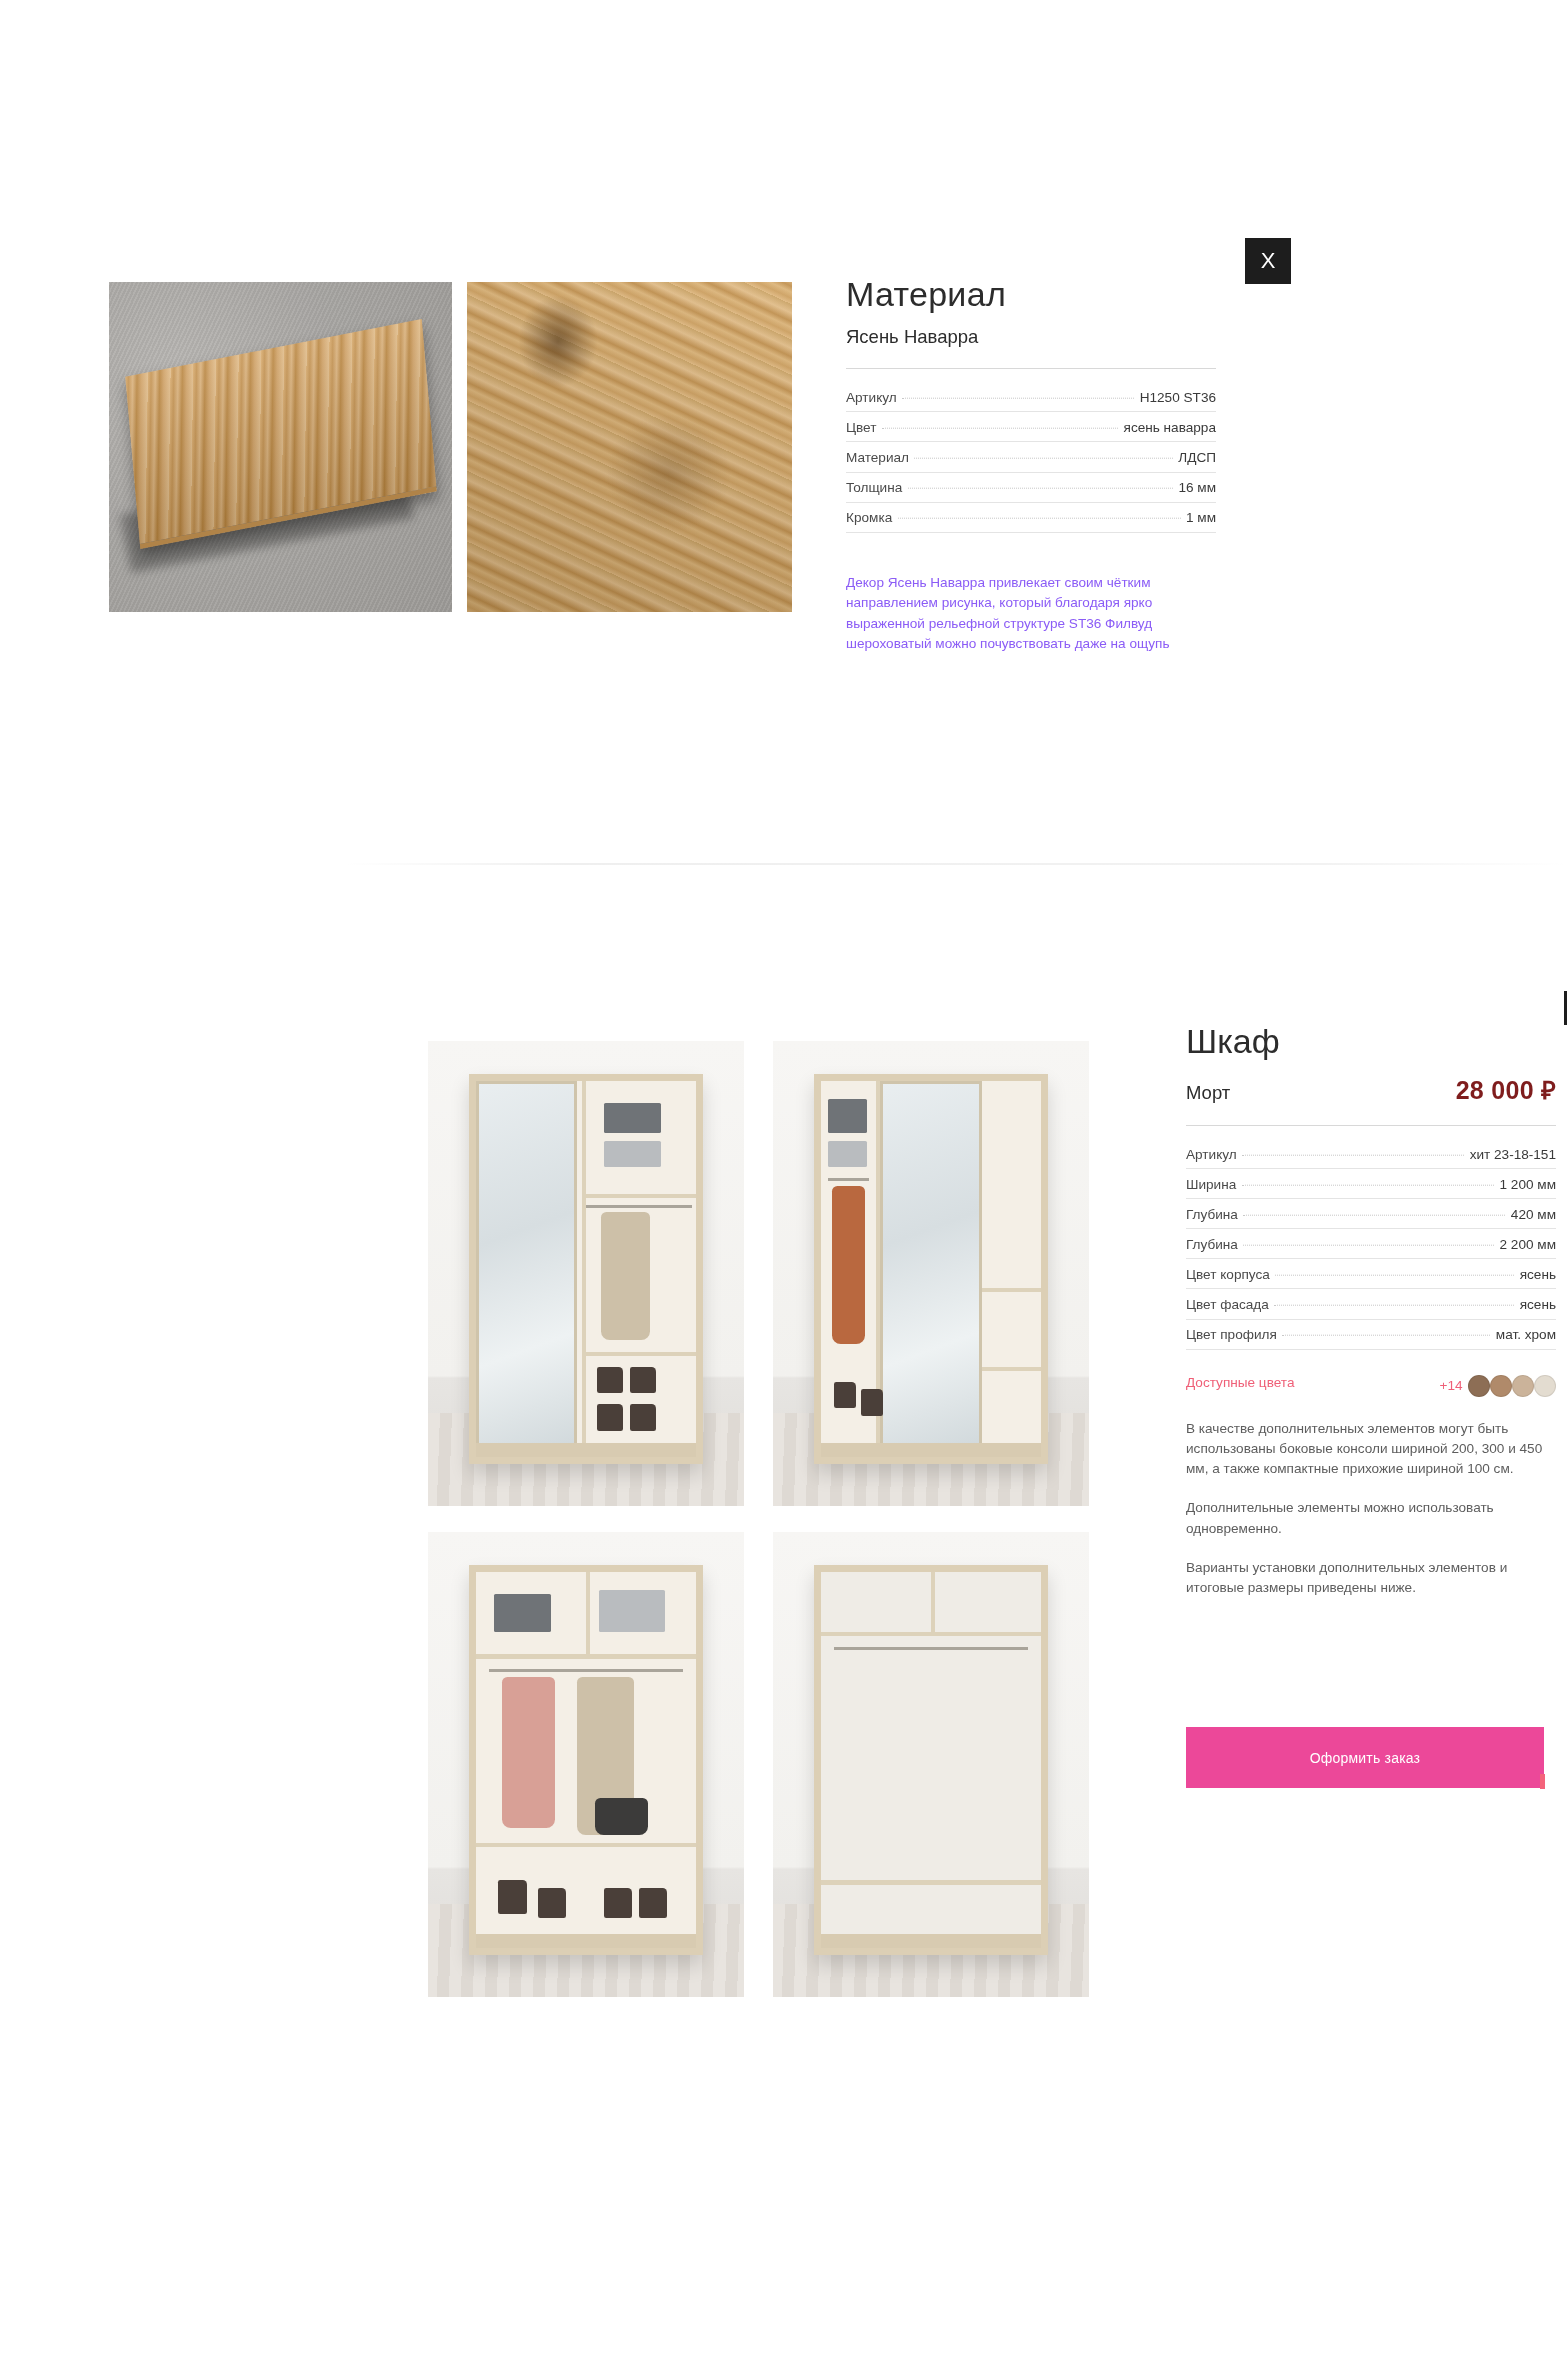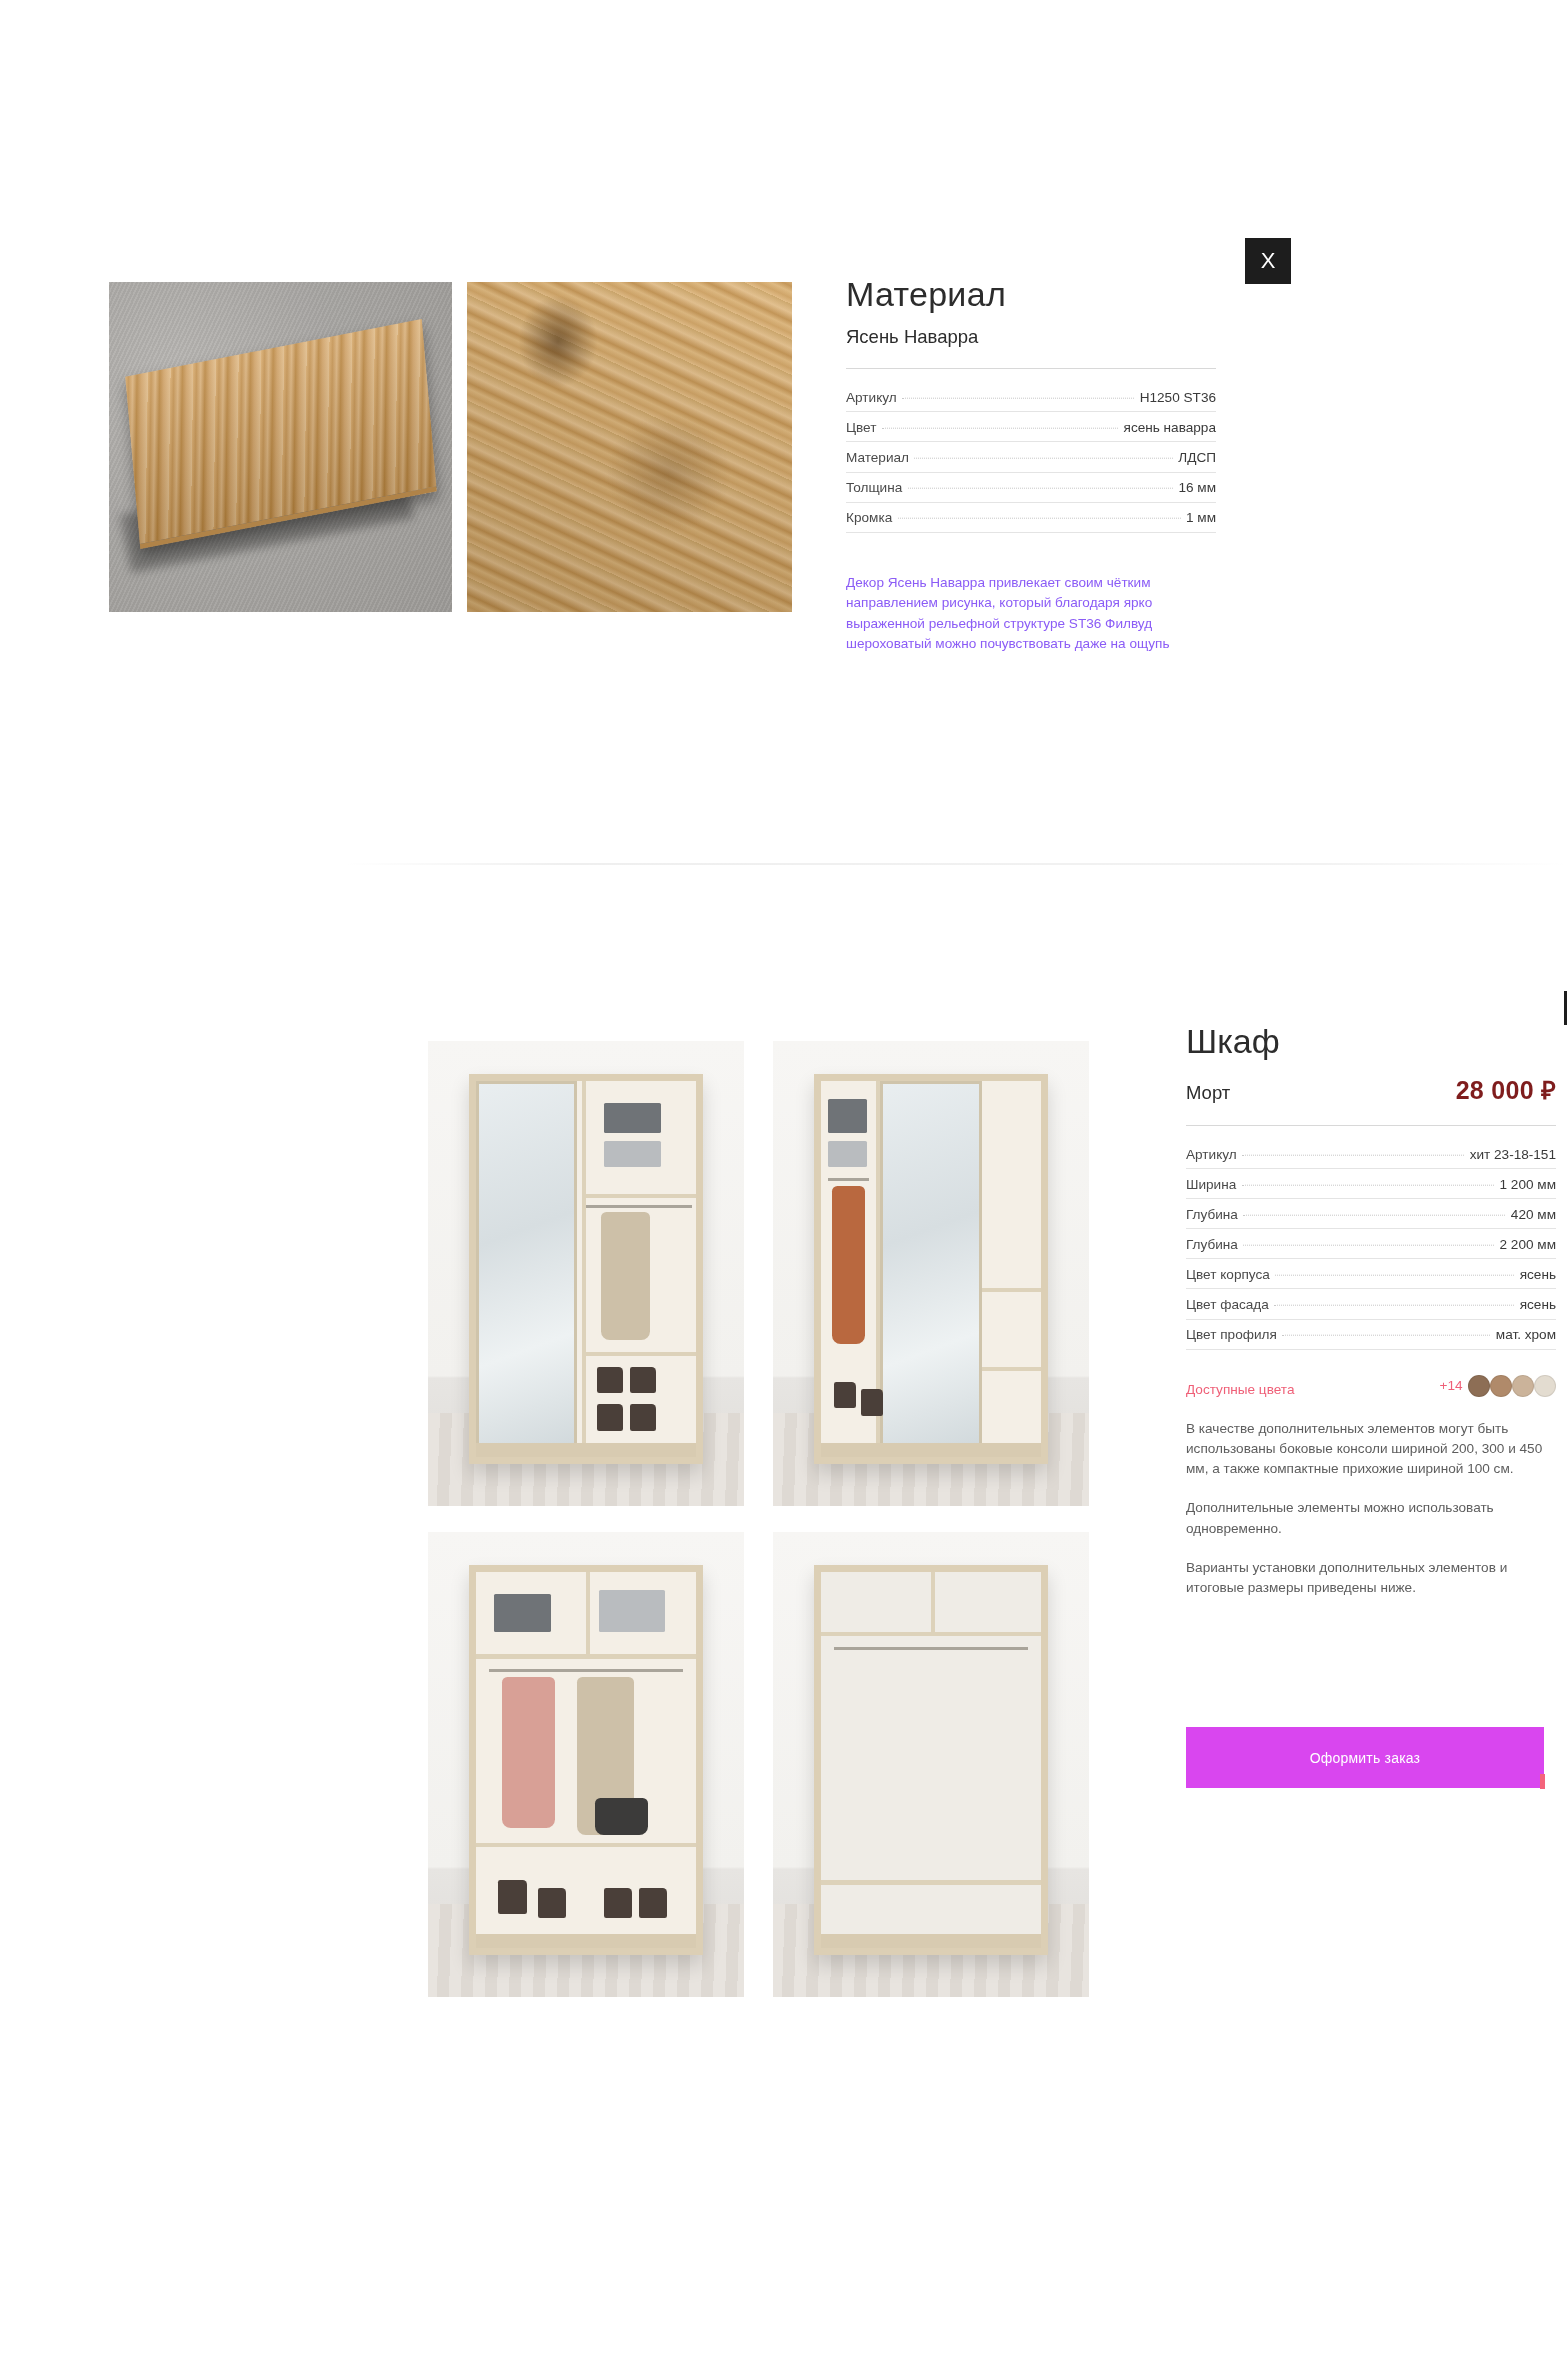--- a/index.html
+++ b/index.html
@@ -239,21 +239,21 @@
   }
   #w-sub-row {
     display: flex; align-items: baseline; justify-content: space-between;
     margin-bottom: 18.5px;
   }
   #w-model { font-size: 18.5px; color: #2c2c2c; }
   #w-price { font-size: 25px; font-weight: 700; color: #7f1d1d; letter-spacing: 0.3px; }
 
   #colors-row {
     display: flex;
-    align-items: flex-end;
+    align-items: flex-start;
     justify-content: space-between;
     margin-top: 25px;
     margin-bottom: 22px;
   }
   #colors-label { font-size: 13.6px; color: #ef5f77; }
   #colors-right { display: flex; align-items: center; gap: 5.4px; }
   #colors-count { font-size: 13.6px; color: #ef5f77; margin-right: 5.4px; }
   .swatch {
     width: 22px; height: 22px; border-radius: 50%;
     display: inline-block;
@@ -266,21 +266,21 @@
     line-height: 1.5;
     color: #5d5d5d;
     margin: 0 0 18.5px 0;
     width: 359px;
   }
 
   #order-button {
     position: absolute;
     left: 1186px; top: 769px;
     width: 358px; height: 61px;
-    background: #d946ef;
+    background: #ec4899;
     color: #ffffff;
     border: none;
     font-size: 14px;
     font-family: "Liberation Sans", sans-serif;
     cursor: pointer;
     letter-spacing: 0.2px;
   }
   #order-button-tail {
     position: absolute;
     left: 1540px; top: 816px;

